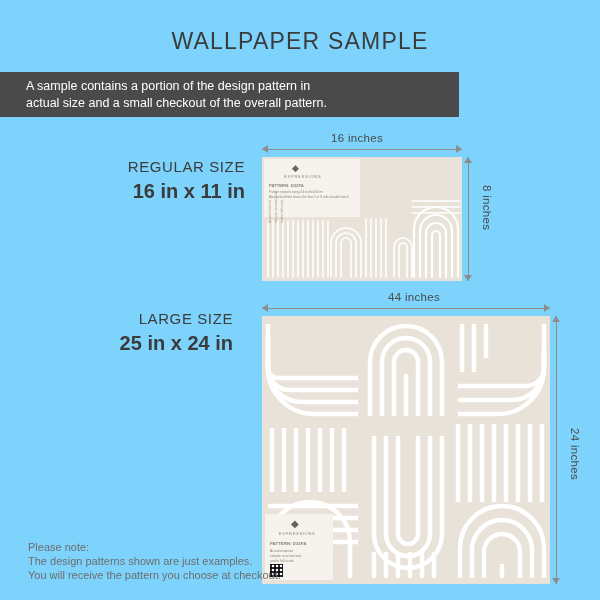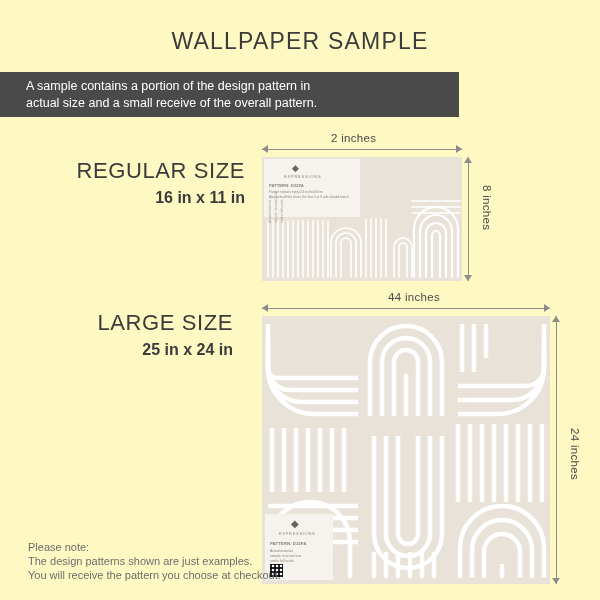--- a/index.html
+++ b/index.html
@@ -8,21 +8,21 @@
     width: 600px; height: 600px;
     background: #ffffff;
     font-family: "Liberation Sans", sans-serif;
     color: #333333;
     overflow: hidden;
   }
   #page {
     position: relative;
     width: 600px;
     height: 600px;
-    background: #fef9c3;
+    background: #7dd3fc;
   }
 
   
   .page-title {
     position: absolute;
     top: 28px;
     left: 0;
     width: 600px;
     text-align: center;
     font-size: 23px;
@@ -96,26 +96,26 @@
   }
   .arrow-v .cap.top    { top: 0;    border-bottom: 6px solid #8c8c8c; }
   .arrow-v .cap.bottom { bottom: 0; border-top: 6px solid #8c8c8c; }
 
   .size-heading {
     position: absolute;
     text-align: right;
     color: #3b3b3b;
   }
   .size-heading .name {
-    font-size: 22px;
+    font-size: 15px;
     letter-spacing: .6px;
     display: block;
   }
   .size-heading .dims {
-    font-size: 16px;
+    font-size: 20px;
     display: block;
     margin-top: 5px;
     font-weight: bold;
   }
 
   
   .swatch {
     position: absolute;
     background: #e8e2d8;
     overflow: hidden;
@@ -163,30 +163,30 @@
 </head>
 <body>
 
 <div id="page">
 
   <div class="page-title">WALLPAPER SAMPLE</div>
 
   <div class="notice-bar">
     <div class="line">A sample contains a portion of the design pattern in</div>
     <div class="line">
-      <b>actual size</b><span> and a </span><b>small receive</b><span> of the overall pattern.</span>
+      <b>actual size</b><span> and a </span><b>small checkout</b><span> of the overall pattern.</span>
     </div>
   </div>
 
   <div class="size-heading" style="left:60px; top:158px; width:185px;">
     <span class="name">REGULAR SIZE</span>
     <span class="dims">16 in x 11 in</span>
   </div>
 
-  <div class="dim-label" style="left:331px; top:132px;">2 inches</div>
+  <div class="dim-label" style="left:331px; top:132px;">16 inches</div>
   <div class="arrow-h" style="left:262px; top:144px; width:200px; height:9px;">
     <div class="bar"></div>
       <div class="cap left"></div>
       <div class="cap right"></div>
   </div>
 
   <div class="dim-label vertical" style="left:481px; top:185px;">8 inches</div>
   <div class="arrow-v" style="left:463px; top:157px; width:9px; height:124px;">
     <div class="bar"></div>
       <div class="cap top"></div>

